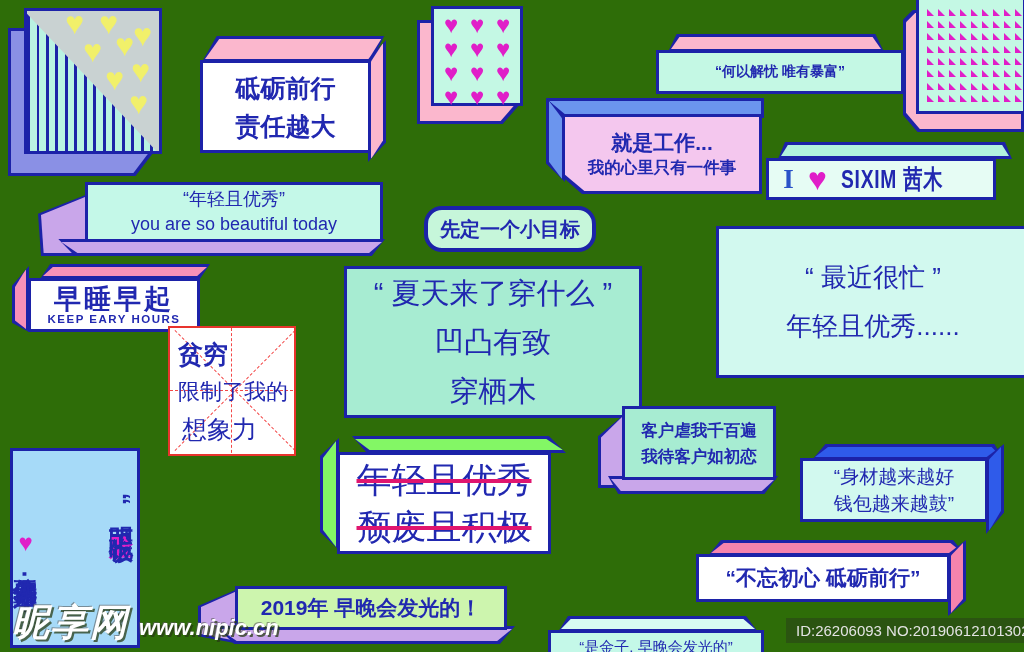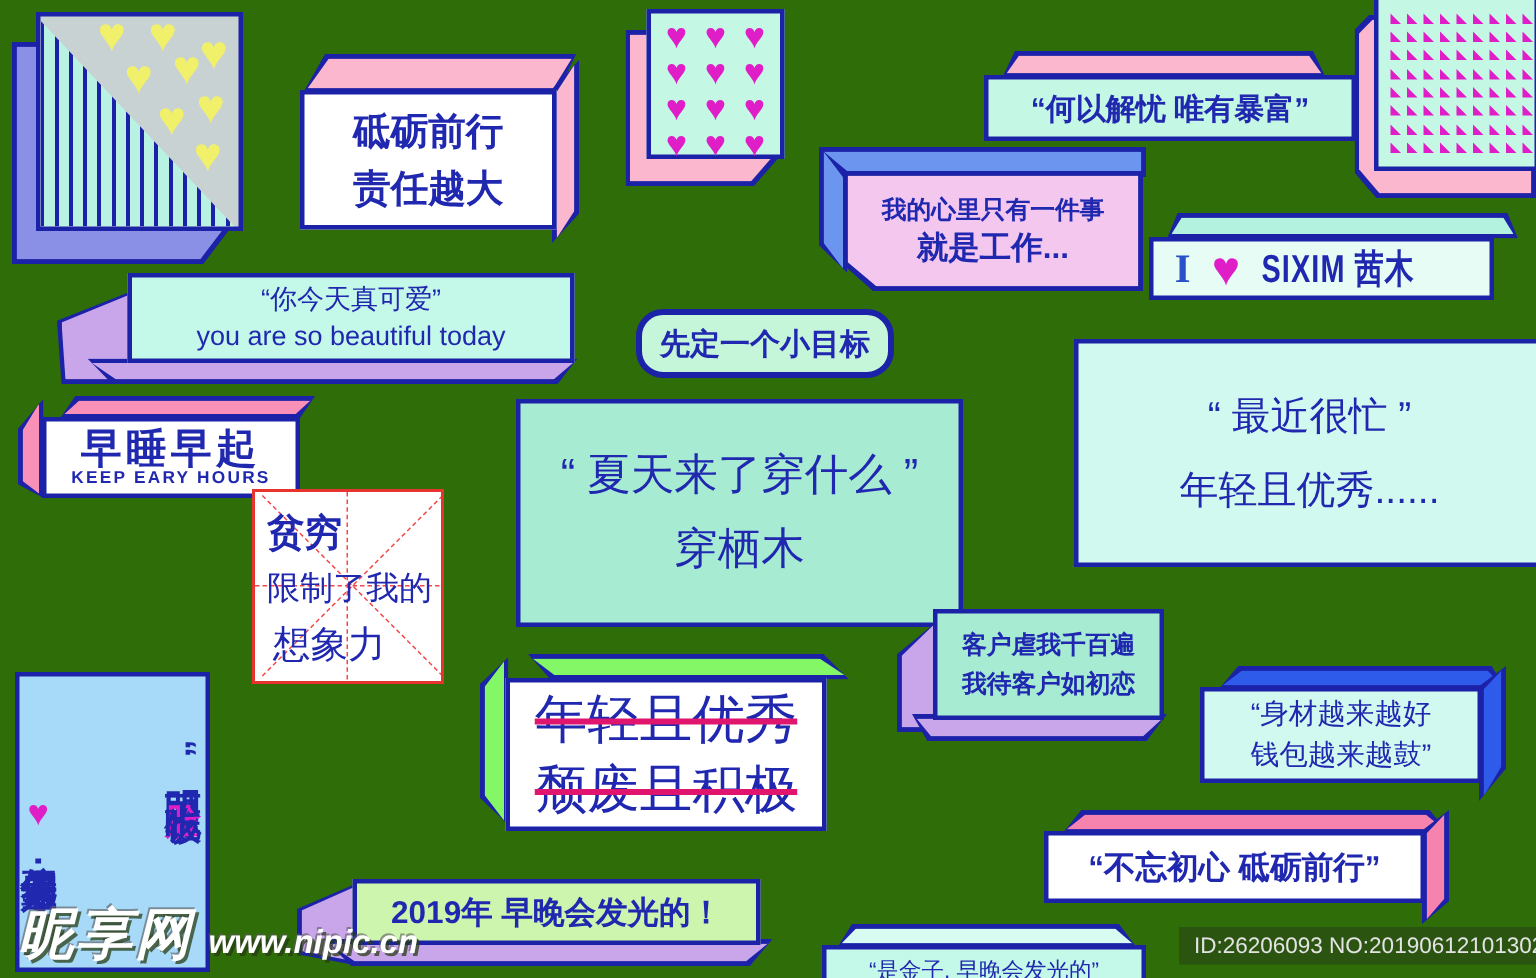--- a/index.html
+++ b/index.html
@@ -122,21 +122,21 @@
       <span>♥</span>
 
       <span>♥</span>
     </div>
   </div>
 
   <div class="face" style="left:668px;top:34px;width:216px;height:18px;background:var(--blue);
               clip-path:polygon(4% 0,96% 0,100% 100%,0 100%);">
     <i style="background:var(--pink);"></i>
   </div>
-  <div class="front" style="left:656px;top:50px;width:248px;height:44px;background:var(--mint);font-size:20px;">
+  <div class="front" style="left:656px;top:50px;width:248px;height:44px;background:var(--mint);font-size:14px;">
     <span class="ln">“何以解忧 唯有暴富”</span>
   </div>
 
   <div class="face" style="left:903px;top:10px;width:121px;height:122px;background:var(--blue);
               clip-path:polygon(0 8%,8% 0,100% 0,100% 100%,12% 100%,0 86%);">
     <i style="background:var(--pink);"></i>
   </div>
   <div class="front" style="left:916px;top:-3px;width:110px;height:117px;background:var(--mint);">
     <div class="trigrid">
       <span></span>
@@ -290,22 +290,22 @@
     <i style="background:var(--corn);"></i>
   </div>
   <div class="face" style="left:546px;top:98px;width:19px;height:84px;background:var(--blue);
               clip-path:polygon(0 0,100% 22%,100% 100%,0 78%);">
     <i style="background:var(--corn);"></i>
   </div>
   <div class="face" style="left:562px;top:114px;width:200px;height:80px;background:var(--blue);
               clip-path:polygon(0 0,100% 0,100% 100%,10% 100%,0 78%);">
     <i style="background:#f4c7ee;display:flex;flex-direction:column;align-items:center;
               justify-content:center;font-weight:bold;color:var(--text);">
+      <span class="ln" style="font-size:21px;">就是工作...</span>
       <span class="ln" style="font-size:16.5px;">我的心里只有一件事</span>
-      <span class="ln" style="font-size:21px;">就是工作...</span>
     </i>
   </div>
 
   <div class="face" style="left:778px;top:142px;width:234px;height:17px;background:var(--blue);
               clip-path:polygon(3% 0,97% 0,100% 100%,0 100%);">
     <i style="background:#b2f2de;"></i>
   </div>
   <div class="front" style="left:766px;top:158px;width:230px;height:42px;background:#e6fcf4;
               flex-direction:row;gap:14px;">
     <span class="serifI" style="font-size:27px;color:#2a52c8;">I</span>
@@ -316,21 +316,21 @@
   <div class="face" style="left:38px;top:194px;width:50px;height:62px;background:var(--blue);
               clip-path:polygon(100% 0,100% 100%,6% 100%,0 32%);">
     <i style="background:var(--lav);"></i>
   </div>
   <div class="face" style="left:55px;top:239px;width:330px;height:17px;background:var(--blue);
               clip-path:polygon(1% 0,100% 0,96% 100%,6% 100%);">
     <i style="background:var(--lav);"></i>
   </div>
   <div class="front" style="left:85px;top:182px;width:298px;height:60px;background:#c4f8e8;
               font-weight:normal;font-size:18px;line-height:25px;">
-    <span class="ln">“你今天真可爱”</span>
+    <span class="ln">“年轻且优秀”</span>
     <span class="ln">you are so beautiful today</span>
   </div>
 
   <div class="front" style="left:424px;top:206px;width:172px;height:46px;background:#c6f6da;
               border-width:4px;border-radius:18px;font-size:20px;">
     <span class="ln">先定一个小目标</span>
   </div>
 
   <div class="face" style="left:40px;top:264px;width:170px;height:15px;background:var(--blue);
               clip-path:polygon(6% 0,100% 0,94% 100%,0 100%);">
@@ -355,20 +355,21 @@
                 padding:10px 4px 8px 8px;box-sizing:border-box;">
       <span class="ln" style="font-size:25px;font-weight:bold;text-align:left;">贫穷</span>
       <span class="ln" style="font-size:22px;text-align:left;">限制了我的</span>
       <span class="ln" style="font-size:25px;font-weight:normal;text-align:left;padding-left:4px;">想象力</span>
     </div>
   </div>
 
   <div class="front" style="left:344px;top:266px;width:298px;height:152px;background:var(--seafoam);
               font-weight:normal;font-size:29px;line-height:49px;">
     <span class="ln">“ 夏天来了穿什么 ”</span>
+    <span class="ln">凹凸有致</span>
     <span class="ln">穿栖木</span>
   </div>
 
   <div class="front" style="left:716px;top:226px;width:314px;height:152px;background:var(--palecyan);
               font-weight:normal;font-size:26px;line-height:49px;">
     <span class="ln">“ 最近很忙 ”</span>
     <span class="ln">年轻且优秀......</span>
   </div>
 
   <div class="face" style="left:598px;top:414px;width:27px;height:74px;background:var(--blue);

